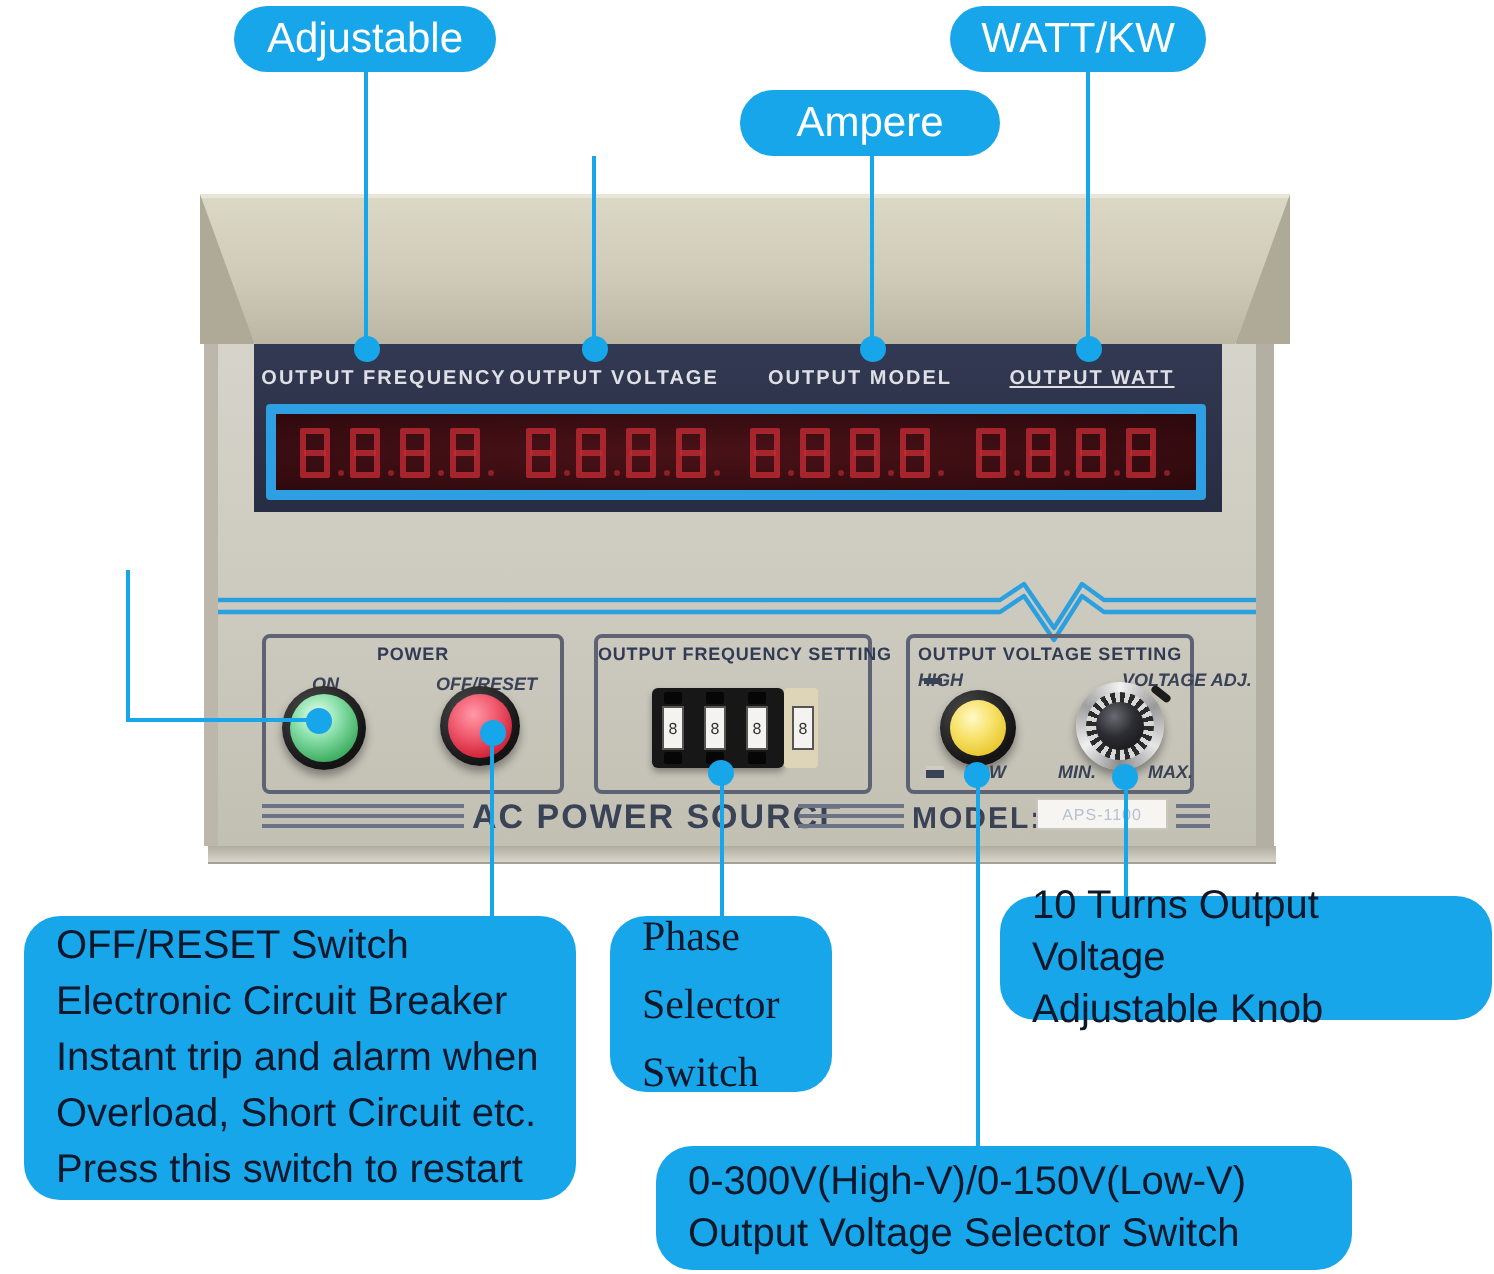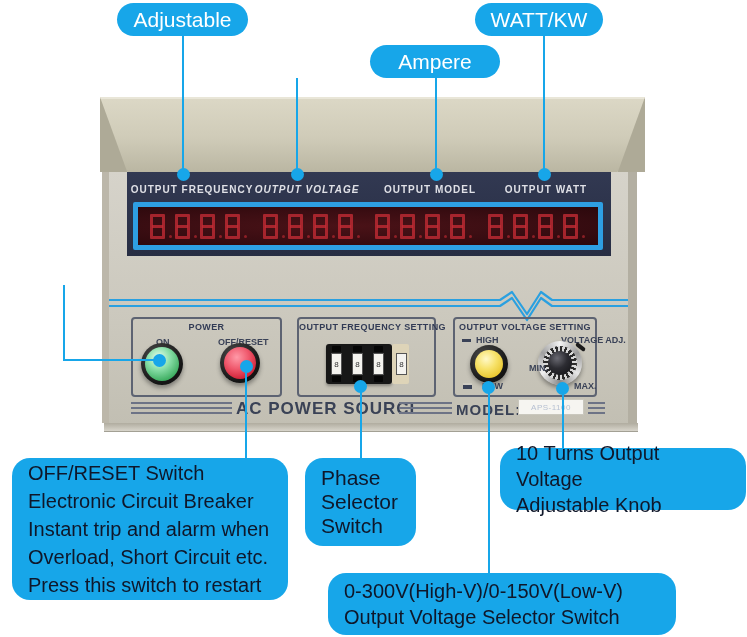--- a/index.html
+++ b/index.html
@@ -65,21 +65,21 @@
   .dp{width:3px;height:3px;border-radius:50%;background:rgba(196,44,52,.6);margin:0 1px 1px 0;}
   
   .section-box{
     position:absolute;box-sizing:border-box;border:2px solid #5d6372;border-radius:4px;
   }
   .section-title{
     position:absolute;top:3px;left:0;right:0;text-align:center;
     color:#323b55;font-size:9px;font-weight:bold;letter-spacing:.4px;white-space:nowrap;
   }
   .small-label{
-    position:absolute;color:#3a4257;font-size:9px;font-weight:bold;white-space:nowrap;
+    position:absolute;color:#3a4257;font-size:9px;font-weight:bold;white-space:nowrap;font-style:italic;
   }
   .btn-ring{
     position:absolute;border-radius:50%;
     background:radial-gradient(circle at 35% 30%,#4a4a4a,#141414 70%);
     box-shadow:0 3px 4px rgba(40,40,40,.45);
   }
   .btn-cap{position:absolute;border-radius:50%;}
   .cap-green{background:radial-gradient(circle at 40% 32%,#eafff0 0%,#8fe2ae 35%,#3fae62 75%,#2b8a4b 100%);}
   .cap-red{background:radial-gradient(circle at 40% 32%,#ff9aa8 0%,#f05a6e 40%,#cf1f34 78%,#a81122 100%);}
   .cap-yellow{background:radial-gradient(circle at 40% 32%,#fff9c8 0%,#f7e26a 40%,#e8c62e 78%,#c2a118 100%);}
@@ -134,23 +134,23 @@
   <div class="bezel-side" style="left:100px;"></div>
   <div class="bezel-side" style="left:618px;"></div>
   <div class="bezel-top"></div>
   <div class="side-strip" style="left:102px;width:7px;background:#bcb7aa;"></div>
   <div class="side-strip" style="left:628px;width:9px;background:#b3af a2;background:#b3afa2;"></div>
   <div class="front-panel"></div>
   <div class="base-strip"></div>
 
   <div class="navy-strip">
     <span class="navy-label" style="left:65px;">OUTPUT  FREQUENCY</span>
-    <span class="navy-label" style="left:180px;font-style:italic;">OUTPUT  VOLTAGE</span>
+    <span class="navy-label" style="left:180px;">OUTPUT  VOLTAGE</span>
     <span class="navy-label" style="left:303px;">OUTPUT  MODEL</span>
-    <span class="navy-label" style="left:419px;">OUTPUT  WATT</span>
+    <span class="navy-label" style="left:419px;text-decoration:underline;">OUTPUT  WATT</span>
 
     <div class="led-frame">
       <div class="dgroup">
         <div class="digit"></div>
           <div class="dp"></div>
         <div class="digit"></div>
           <div class="dp"></div>
         <div class="digit"></div>
           <div class="dp"></div>
         <div class="digit"></div>
@@ -226,33 +226,33 @@
       </div>
     </div>
     <div class="phase-beige" style="left:93px;top:25px;">
       <div class="phase-window" style="left:4px;">8</div>
     </div>
   </div>
 
   <div class="section-box" style="left:453px;top:317px;width:144px;height:80px;">
     <div class="section-title">OUTPUT  VOLTAGE  SETTING</div>
     <span class="icon-dash" style="left:7px;top:20px;"></span>
-    <span class="small-label" style="left:21px;top:16px;">HIGH</span>
+    <span class="small-label" style="left:4px;top:16px;">HIGH</span>
     <span class="small-label" style="left:70px;top:16px;margin-left:36px;">VOLTAGE  ADJ.</span>
     <div class="btn-ring" style="left:15px;top:26px;width:38px;height:38px;">
       <div class="btn-cap cap-yellow" style="left:5px;top:5px;width:28px;height:28px;"></div>
     </div>
     <span class="icon-lamp" style="left:8px;top:64px;"></span>
     <span class="small-label" style="left:27px;top:62px;">LOW</span>
     <div class="knob-outer" style="left:83px;top:22px;width:44px;height:44px;">
       <div class="knob-ticks" style="left:5px;top:5px;width:34px;height:34px;"></div>
       <div class="knob-dome" style="left:10px;top:10px;width:24px;height:24px;"></div>
       <div class="knob-lever" style="right:-4px;top:4px;"></div>
     </div>
-    <span class="small-label" style="left:74px;top:44px;">MIN.</span>
+    <span class="small-label" style="left:74px;top:62px;">MIN.</span>
     <span class="small-label" style="left:119px;top:62px;">MAX.</span>
   </div>
 
   <div class="brand-lines" style="left:131px;top:402px;width:101px;"></div>
   <div class="brand-text" style="left:236px;top:399px;font-size:17px;">AC  POWER  SOURCE</div>
   <div class="brand-lines" style="left:399px;top:402px;width:53px;"></div>
   <div class="brand-text" style="left:456px;top:401px;font-size:15px;">MODEL:</div>
   <div class="model-plate" style="left:518px;top:399px;width:66px;height:16px;">APS-1100</div>
   <div class="brand-lines" style="left:588px;top:402px;width:17px;"></div>
 
@@ -279,21 +279,21 @@
 
   <div class="pill" style="left:117px;top:3px;width:131px;">Adjustable</div>
   <div class="pill" style="left:370px;top:45px;width:130px;">Ampere</div>
   <div class="pill" style="left:475px;top:3px;width:128px;">WATT/KW</div>
 
   <div class="callout-box" style="left:12px;top:458px;width:276px;height:142px;">OFF/RESET Switch
 Electronic Circuit Breaker
 Instant trip and alarm when
 Overload, Short Circuit etc.
 Press this switch to restart</div>
-  <div class="callout-box" style="left:305px;top:458px;width:111px;height:88px;font-size:21px;line-height:24px;">Phase
+  <div class="callout-box" style="left:305px;top:458px;width:111px;height:88px;font-size:21px;line-height:34px;font-family:Liberation Serif, serif;">Phase
 Selector
 Switch</div>
   <div class="callout-box" style="left:500px;top:448px;width:246px;height:62px;line-height:26px;">10 Turns Output Voltage
 Adjustable Knob</div>
   <div class="callout-box" style="left:328px;top:573px;width:348px;height:62px;line-height:26px;">0-300V(High-V)/0-150V(Low-V)
 Output Voltage Selector Switch</div>
 
 </div>
 
 </body></html>

